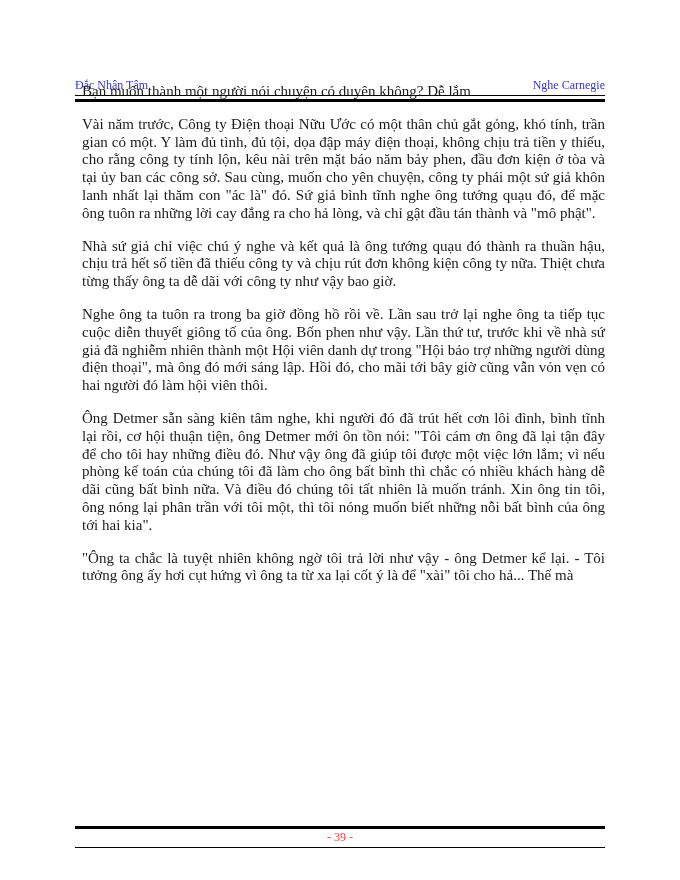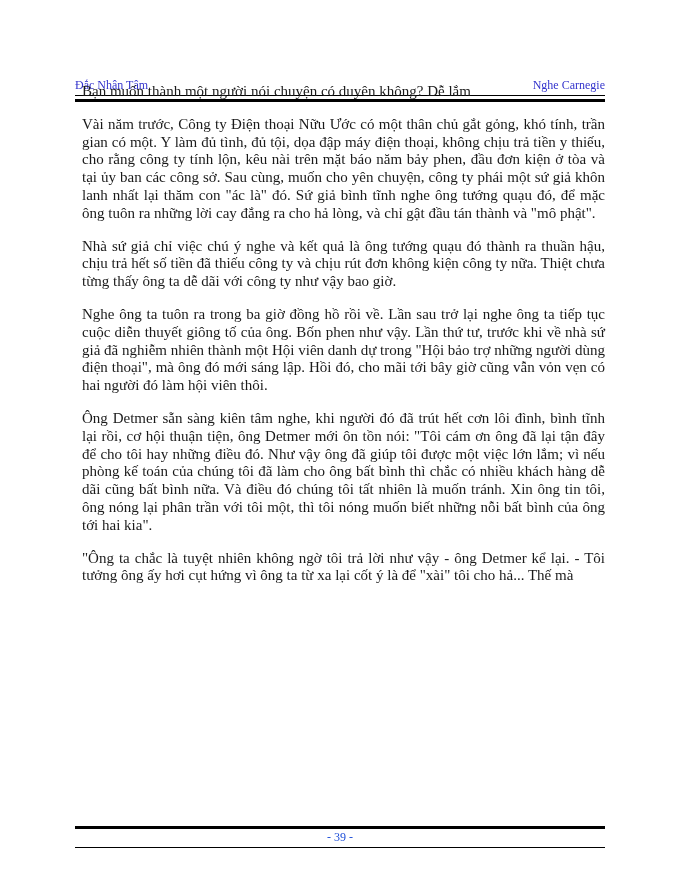--- a/index.html
+++ b/index.html
@@ -61,21 +61,21 @@
     right: 75px;
   }
   .footer-rule-thick {
     height: 3px;
     background: #000000;
   }
   .footer-pagenum {
     text-align: center;
     font-size: 12px;
     line-height: 17px;
-    color: #1d4ed8;
+    color: #ef4444;
     border-bottom: 1px solid #000000;
     padding-bottom: 1px;
   }
 </style>
 </head>
 <body>
 
 <div class="page">
 
   <div class="header">

